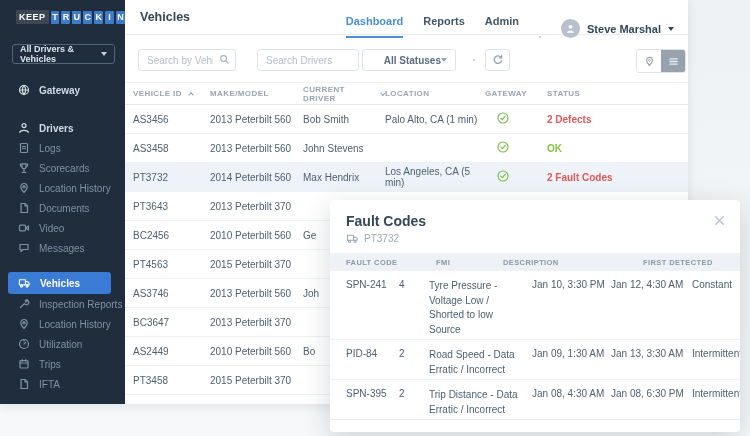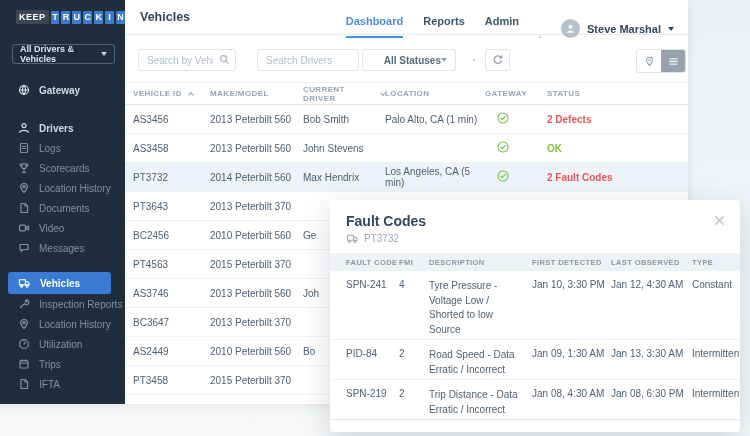--- a/index.html
+++ b/index.html
@@ -96,21 +96,21 @@
   .modal { position:absolute; left:330px; top:200px; width:410px; height:232px;
     background:#fff; border-radius:4px; box-shadow:0 8px 28px rgba(30,45,62,.18); overflow:hidden; }
   .m-head { position:relative; padding:13px 16px 9px; }
   .m-title { font-size:14px; font-weight:bold; color:#33475b; }
   .m-sub { display:flex; align-items:center; gap:5px; margin-top:4px;
     font-size:10px; color:#9aa7b5; }
   .m-close { position:absolute; right:14px; top:14px; cursor:pointer; line-height:0; }
   .mgrid { display:grid; grid-template-columns:53px 30px 103px 79px 81px 1fr;
     padding-left:16px; }
   .m-cols { background:#eef1f5; height:18px; align-items:center; font-size:7.5px;
-    letter-spacing:.4px; text-transform:uppercase; color:#8b98a8; font-weight:bold; }
+    letter-spacing:.4px; text-transform:uppercase; color:#8b98a8; font-weight:bold;gap:37px; }
   .m-row { font-size:10px; color:#4e6072; border-bottom:1px solid #eff2f5;
     align-items:start; padding-top:8px; padding-bottom:2px; }
   .m-row .desc { padding-right:10px; line-height:1.45; }
   svg.ic { stroke:currentColor; fill:none; stroke-width:1.2; stroke-linecap:round; stroke-linejoin:round; }
 </style>
 </head>
 <body>
 
 <div class="app">
 
@@ -448,21 +448,21 @@
   </div>
   <div class="mgrid m-row">
     <div>PID-84</div>
     <div>2</div>
     <div class="desc">Road Speed - Data Erratic / Incorrect</div>
     <div>Jan 09, 1:30 AM</div>
     <div>Jan 13, 3:30 AM</div>
     <div>Intermittent</div>
   </div>
   <div class="mgrid m-row" style="border-bottom:1px solid #e5e9ee">
-    <div>SPN-219</div>
+    <div>SPN-395</div>
     <div>2</div>
     <div class="desc">Trip Distance - Data Erratic / Incorrect</div>
     <div>Jan 08, 4:30 AM</div>
     <div>Jan 08, 6:30 PM</div>
     <div>Intermittent</div>
   </div>
 
 </div>
 
 </body></html>

